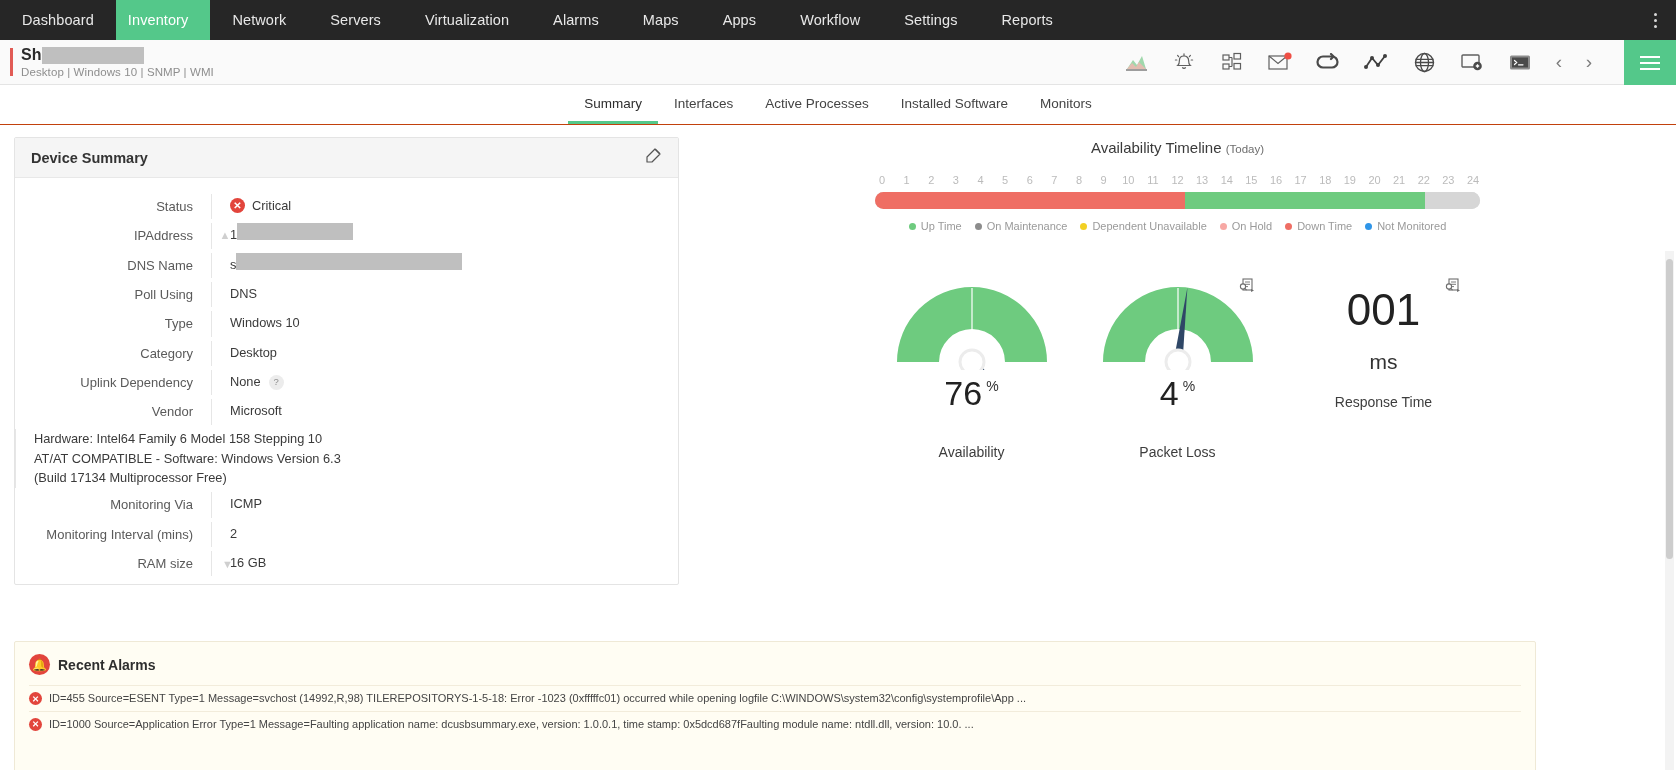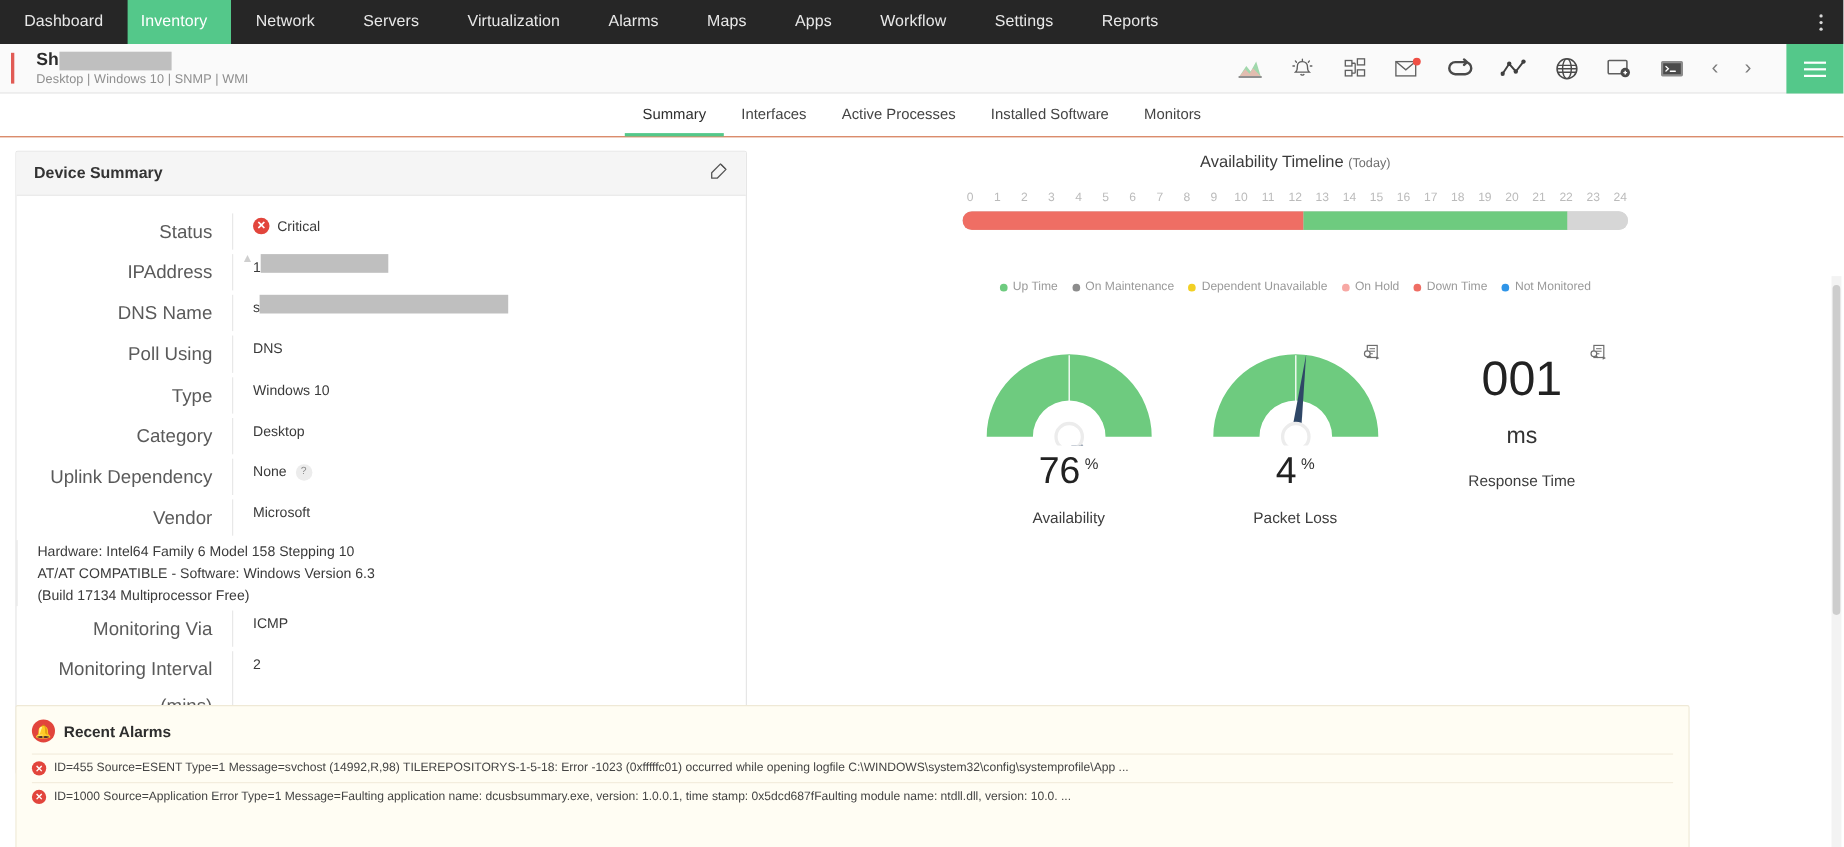--- a/index.html
+++ b/index.html
@@ -53,21 +53,21 @@
   
   .devhead {
     height: 45px;
     background: #fafafa;
     border-bottom: 1px solid #e4e4e4;
     display: flex;
     align-items: center;
     position: relative;
   }
   .devhead-left {
-    padding-left: 33px;
+    padding-left: 21px;
     display: flex; flex-direction: column; justify-content: center;
     height: 100%;
     position: relative;
   }
   .devhead-left:before {
     content:"";
     position:absolute; left: 10px; top: 8px; bottom: 8px;
     width: 3px; background: #e15b55;
   }
   .devtitle {
@@ -159,21 +159,21 @@
   }
   .scroll-arrow.up { top: 52px; }
   .srow {
     display: flex;
     padding: 2px 0;
   }
   .slabel {
     width: 196px;
     text-align: right;
     padding-right: 18px;
-    font-size: 17px;
+    font-size: 13px;
     color: #5a5a5a;
     line-height: 1.95;
     flex: none;
   }
   .sval {
     font-size: 12.8px;
     color: #3a3a3a;
     line-height: 1.95;
     border-left: 1px solid #e6e6e6;
     padding-left: 18px;
@@ -214,41 +214,41 @@
   .tl-bar {
     height: 17px; border-radius: 9px; overflow: hidden;
     display: flex; background: #d6d6d6;
   }
   .tl-seg { height: 100%; }
 
   .legend {
     display: flex; justify-content: center; gap: 13px;
     margin-top: 11px; flex-wrap: nowrap;
   }
-  .leg { display: flex; align-items: center; gap: 5px; font-size: 11px; color: #9a9a9a; margin-top: 35px; }
+  .leg { display: flex; align-items: center; gap: 5px; font-size: 11px; color: #9a9a9a; }
   .leg .dot { width: 7px; height: 7px; border-radius: 50%; display:block; }
 
   
   .gauges {
     display: flex; justify-content: center;
     gap: 0px; margin-top: 38px;
   }
   .gauge-cell {
     width: 206px;
     display: flex; flex-direction: column; align-items: center;
     position: relative;
   }
   .gauge-svg { display:block; }
   .gval {
     font-size: 34px; color: #222; font-weight: 300;
     margin-top: 6px; line-height: 1;
     display: flex; align-items: flex-start;
   }
   .gval .unit { font-size: 14px; margin-left: 4px; margin-top: 3px; color:#333; }
-  .glabel { font-size: 14px; color: #3d3d3d; margin-top: 17px; }
+  .glabel { font-size: 14px; color: #3d3d3d; margin-top: 34px; }
   .rt-num { font-size: 44px; font-weight: 300; color: #222; line-height: 1; margin-top: 18px;}
   .rt-ms { font-size: 21px; color: #333; margin-top: 18px; font-weight:300; }
   .mini-ico {
     position: absolute; top: 8px; right: 26px;
     cursor: pointer; opacity: .8;
   }
 
   .collapse-arrow {
     position: absolute; left: 207px; bottom: 14px;
     color: #cfcfcf; font-size: 11px;

